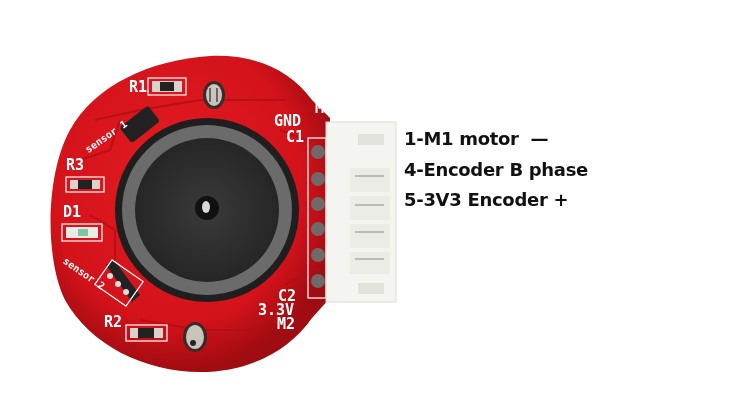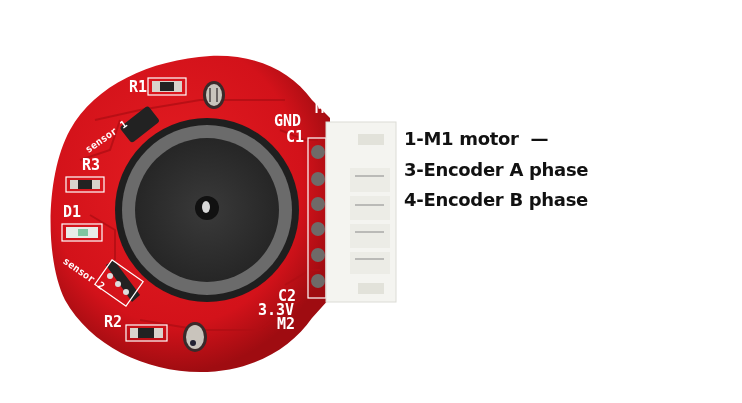--- a/index.html
+++ b/index.html
@@ -126,29 +126,29 @@
       <line x1="355" y1="176" x2="384" y2="176" stroke="#888" stroke-width="1"></line>
       <line x1="355" y1="205" x2="384" y2="205" stroke="#888" stroke-width="1"></line>
       <line x1="355" y1="232" x2="384" y2="232" stroke="#888" stroke-width="1"></line>
       <line x1="355" y1="259" x2="384" y2="259" stroke="#888" stroke-width="1"></line>
       <rect x="358" y="283" width="26" height="11" fill="#e2e2da"></rect>
     </g>
   </svg>
 
   <span class="silk" style="left:129px;top:82px;">R1</span>
   <span class="silk" style="left:82px;top:131px;transform:rotate(-35deg);font-size:10px;">sensor 1</span>
-  <span class="silk" style="left:66px;top:160px;margin-left:16px;">R3</span>
+  <span class="silk" style="left:66px;top:160px;">R3</span>
   <span class="silk" style="left:63px;top:207px;">D1</span>
   <span class="silk" style="left:60px;top:268px;transform:rotate(35deg);font-size:10px;">sensor 2</span>
   <span class="silk" style="left:104px;top:317px;">R2</span>
   <span class="silk" style="left:287px;top:103px;margin-left:28px;">M1</span>
   <span class="silk" style="left:274px;top:116px;">GND</span>
   <span class="silk" style="left:286px;top:132px;">C1</span>
   <span class="silk" style="left:278px;top:291px;">C2</span>
   <span class="silk" style="left:258px;top:305px;">3.3V</span>
   <span class="silk" style="left:277px;top:319px;">M2</span>
 
   <div class="pin-labels">
     <span class="pin-label">1-M1 motor  —</span>
-    <span class="pin-label">3-Encoder A phase</span>
     <span class="pin-label">4-Encoder B phase</span>
+    <span class="pin-label">5-3V3 Encoder +</span>
   </div>
 </div>
 
 </body></html>

